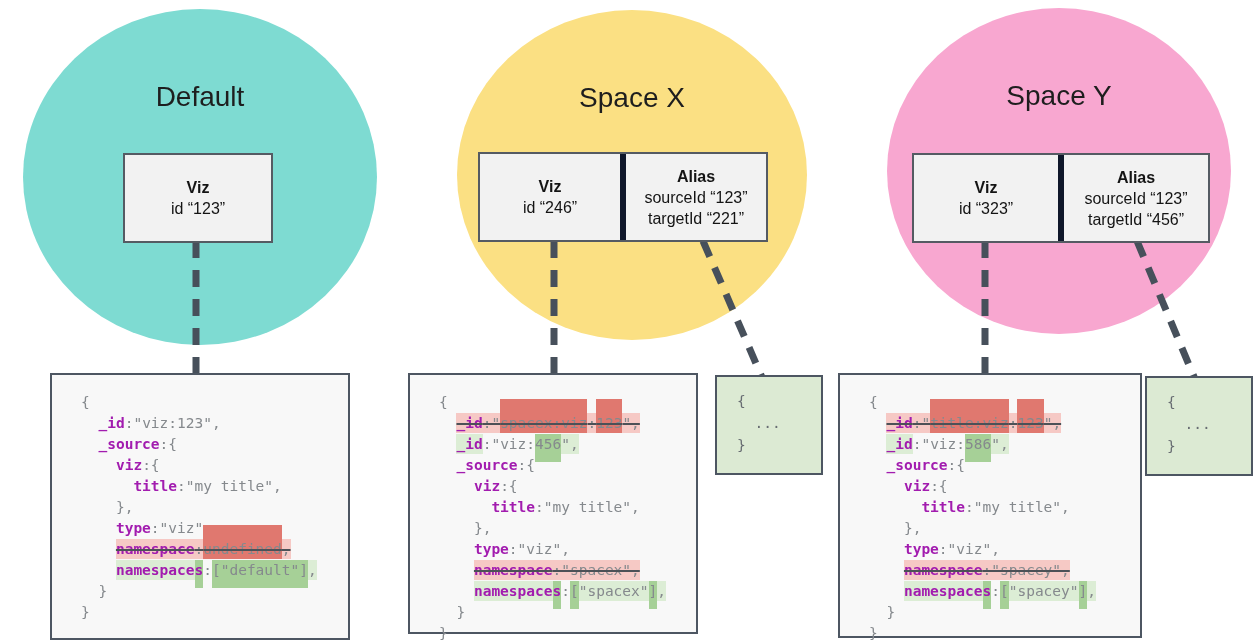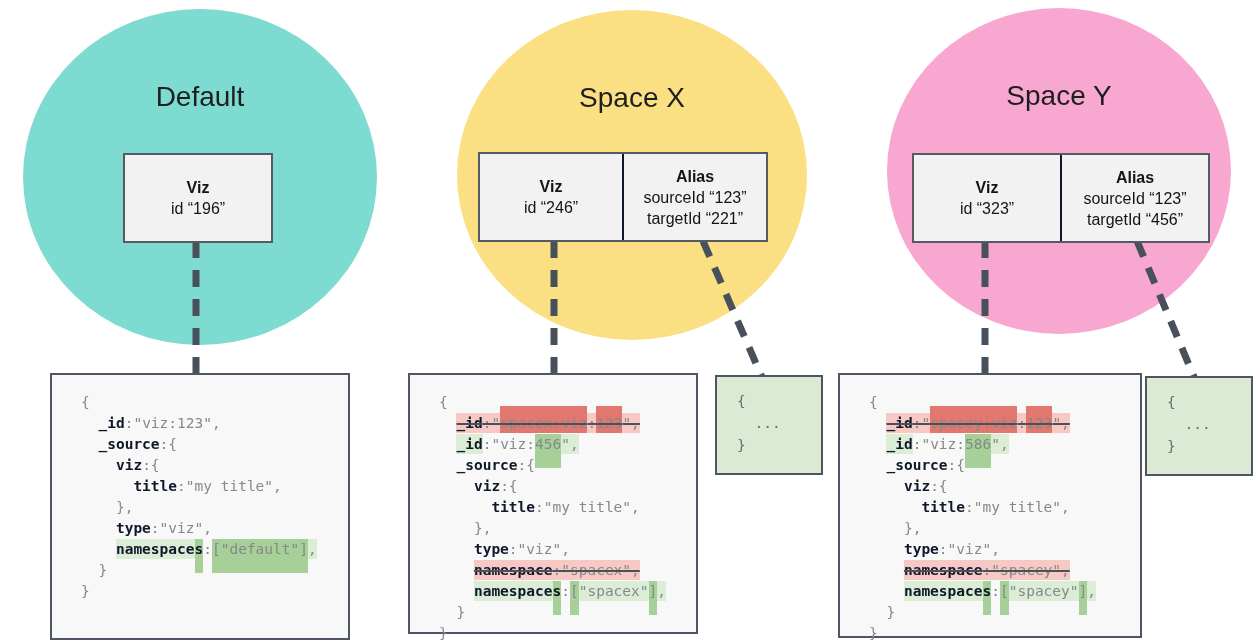--- a/index.html
+++ b/index.html
@@ -24,38 +24,38 @@
     position:absolute;display:flex;box-sizing:border-box;
     background:#f2f2f2;border:2px solid #555b63;
   }
   .g1{left:123px;top:153px;width:150px;height:90px;}
   .g2{left:478px;top:152px;width:290px;height:90px;}
   .g3{left:912px;top:153px;width:298px;height:90px;}
   .entity-cell{
     flex:1;display:flex;flex-direction:column;justify-content:center;align-items:center;
     font-size:16px;line-height:21px;color:#141414;text-align:center;
   }
-  .entity-cell + .entity-cell{border-left:2px solid #0f172a;}
+  .entity-cell + .entity-cell{border-left:6px solid #0f172a;}
   .entity-name{font-weight:bold;}
   
   .code-block{
     position:absolute;box-sizing:border-box;background:#f8f8f8;border:2.5px solid #4d5662;
     padding:17px 0 0 29px;font-family:"DejaVu Sans Mono","Liberation Mono",monospace;
     font-size:14.5px;line-height:21px;
   }
   .cb1{left:50px;top:373px;width:300px;height:267px;}
   .cb2{left:408px;top:373px;width:290px;height:261px;}
   .cb3{left:838px;top:373px;width:304px;height:265px;}
   .code-line{white-space:pre;}
-  .k{color:#0f172a;font-weight:bold;}
+  .k{color:#a21caf;font-weight:bold;}
   .v{color:#85898d;}
   .h-rl{background:#f6c9c5;padding-top:2px;padding-bottom:2px;}
-  .h-rd{background:#e0786f;padding-top:9px;padding-bottom:2px;}
+  .h-rd{background:#e0786f;padding-top:16px;padding-bottom:2px;}
   .h-gl{background:#dcedd5;padding-top:2px;padding-bottom:2px;}
-  .h-gd{background:#a6d097;padding-top:2px;padding-bottom:16px;}
+  .h-gd{background:#a6d097;padding-top:2px;padding-bottom:10px;}
   .st{text-decoration:line-through;text-decoration-color:#4c5157;text-decoration-thickness:2px;}
   
   .ellipsis-box{
     position:absolute;box-sizing:border-box;width:108px;height:100px;
     background:#dcead3;border:2.5px solid #4d5662;padding:13px 0 0 20px;
     font-family:"DejaVu Sans Mono","Liberation Mono",monospace;
     font-size:14.5px;line-height:22px;color:#686d72;
   }
   .eb1{left:715px;top:375px;}
   .eb2{left:1145px;top:376px;}
@@ -79,21 +79,21 @@
     <line x1="196" y1="241" x2="196" y2="375"></line>
     <line x1="554" y1="241" x2="554" y2="375"></line>
     <line x1="703" y1="241" x2="764" y2="382"></line>
     <line x1="985" y1="241" x2="985" y2="375"></line>
     <line x1="1137" y1="241" x2="1197" y2="384"></line>
   </svg>
 
   <div class="entity-group g1">
     <div class="entity-cell">
       <div class="entity-name">Viz</div>
-      <div class="entity-line">id “196”</div>
+      <div class="entity-line">id “123”</div>
     </div>
   </div>
 
   <div class="entity-group g2">
     <div class="entity-cell">
       <div class="entity-name">Viz</div>
       <div class="entity-line">id “246”</div>
     </div>
     <div class="entity-cell">
       <div class="entity-name">Alias</div>
@@ -115,41 +115,42 @@
   </div>
 
   <div class="code-block cb1">
       <div class="code-line"><span class="v">{</span></div>
       <div class="code-line"><span class="v">  </span><span class="k">_id</span><span class="v">:</span><span class="v">"viz:123",</span></div>
       <div class="code-line"><span class="v">  </span><span class="k">_source</span><span class="v">:{</span></div>
       <div class="code-line"><span class="v">    </span><span class="k">viz</span><span class="v">:{</span></div>
       <div class="code-line"><span class="v">      </span><span class="k">title</span><span class="v">:</span><span class="v">"my title",</span></div>
       <div class="code-line"><span class="v">    },</span></div>
       <div class="code-line"><span class="v">    </span><span class="k">type</span><span class="v">:</span><span class="v">"viz",</span></div>
+      <div class="code-line"><span class="v">    </span><span class="k h-rl st">namespace</span><span class="v h-rl st">:</span><span class="v h-rd st">undefined</span><span class="v h-rl st">,</span></div>
       <div class="code-line"><span class="v">    </span><span class="k h-gl">namespace</span><span class="k h-gd">s</span><span class="v">:</span><span class="v h-gd">["default"]</span><span class="v h-gl">,</span></div>
       <div class="code-line"><span class="v">  }</span></div>
       <div class="code-line"><span class="v">}</span></div>
     </div>
   <div class="code-block cb2">
       <div class="code-line"><span class="v">{</span></div>
       <div class="code-line"><span class="v">  </span><span class="k h-rl st">_id</span><span class="v h-rl st">:"</span><span class="v h-rd st">spacex:viz</span><span class="v h-rl st">:</span><span class="v h-rd st">123</span><span class="v h-rl st">",</span></div>
       <div class="code-line"><span class="v">  </span><span class="k h-gl">_id</span><span class="v">:"viz:</span><span class="v h-gd">456</span><span class="v h-gl">",</span></div>
       <div class="code-line"><span class="v">  </span><span class="k">_source</span><span class="v">:{</span></div>
       <div class="code-line"><span class="v">    </span><span class="k">viz</span><span class="v">:{</span></div>
       <div class="code-line"><span class="v">      </span><span class="k">title</span><span class="v">:</span><span class="v">"my title",</span></div>
       <div class="code-line"><span class="v">    },</span></div>
       <div class="code-line"><span class="v">    </span><span class="k">type</span><span class="v">:</span><span class="v">"viz",</span></div>
       <div class="code-line"><span class="v">    </span><span class="k h-rl st">namespace</span><span class="v h-rl st">:"spacex",</span></div>
       <div class="code-line"><span class="v">    </span><span class="k h-gl">namespace</span><span class="k h-gd">s</span><span class="v">:</span><span class="v h-gd">[</span><span class="v h-gl">"spacex"</span><span class="v h-gd">]</span><span class="v h-gl">,</span></div>
       <div class="code-line"><span class="v">  }</span></div>
       <div class="code-line"><span class="v">}</span></div>
     </div>
   <div class="code-block cb3">
       <div class="code-line"><span class="v">{</span></div>
-      <div class="code-line"><span class="v">  </span><span class="k h-rl st">_id</span><span class="v h-rl st">:"</span><span class="v h-rd st">spacey:viz</span><span class="v h-rl st">:</span><span class="v h-rd st">123</span><span class="v h-rl st">",</span></div>
+      <div class="code-line"><span class="v">  </span><span class="k h-rl st">_id</span><span class="v h-rl st">:"</span><span class="v h-rd st">title:viz</span><span class="v h-rl st">:</span><span class="v h-rd st">123</span><span class="v h-rl st">",</span></div>
       <div class="code-line"><span class="v">  </span><span class="k h-gl">_id</span><span class="v">:"viz:</span><span class="v h-gd">586</span><span class="v h-gl">",</span></div>
       <div class="code-line"><span class="v">  </span><span class="k">_source</span><span class="v">:{</span></div>
       <div class="code-line"><span class="v">    </span><span class="k">viz</span><span class="v">:{</span></div>
       <div class="code-line"><span class="v">      </span><span class="k">title</span><span class="v">:</span><span class="v">"my title",</span></div>
       <div class="code-line"><span class="v">    },</span></div>
       <div class="code-line"><span class="v">    </span><span class="k">type</span><span class="v">:</span><span class="v">"viz",</span></div>
       <div class="code-line"><span class="v">    </span><span class="k h-rl st">namespace</span><span class="v h-rl st">:"spacey",</span></div>
       <div class="code-line"><span class="v">    </span><span class="k h-gl">namespace</span><span class="k h-gd">s</span><span class="v">:</span><span class="v h-gd">[</span><span class="v h-gl">"spacey"</span><span class="v h-gd">]</span><span class="v h-gl">,</span></div>
       <div class="code-line"><span class="v">  }</span></div>
       <div class="code-line"><span class="v">}</span></div>

